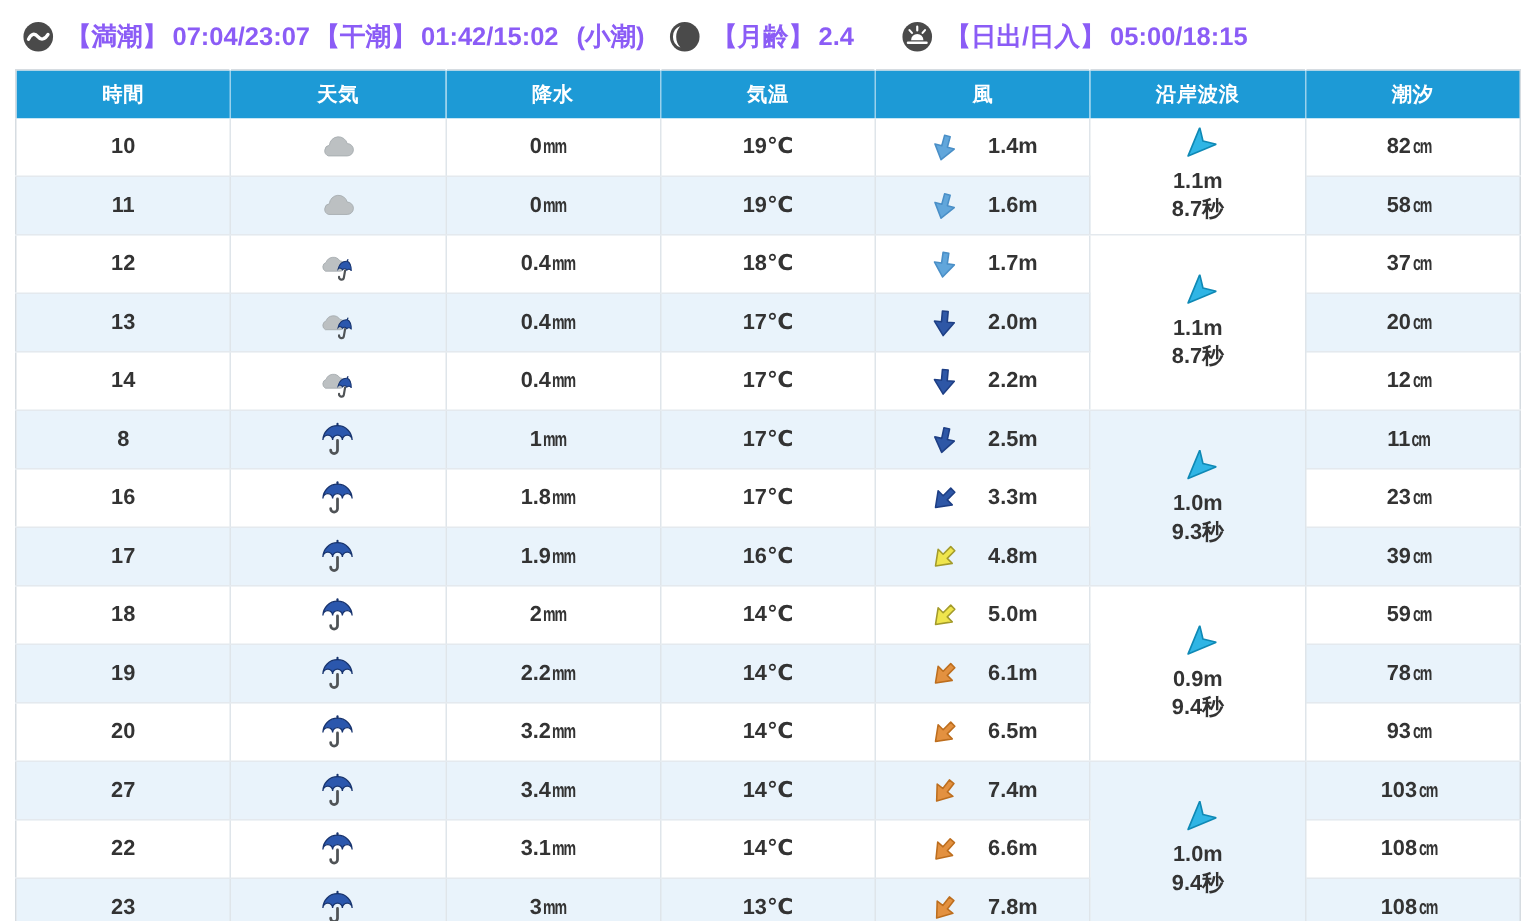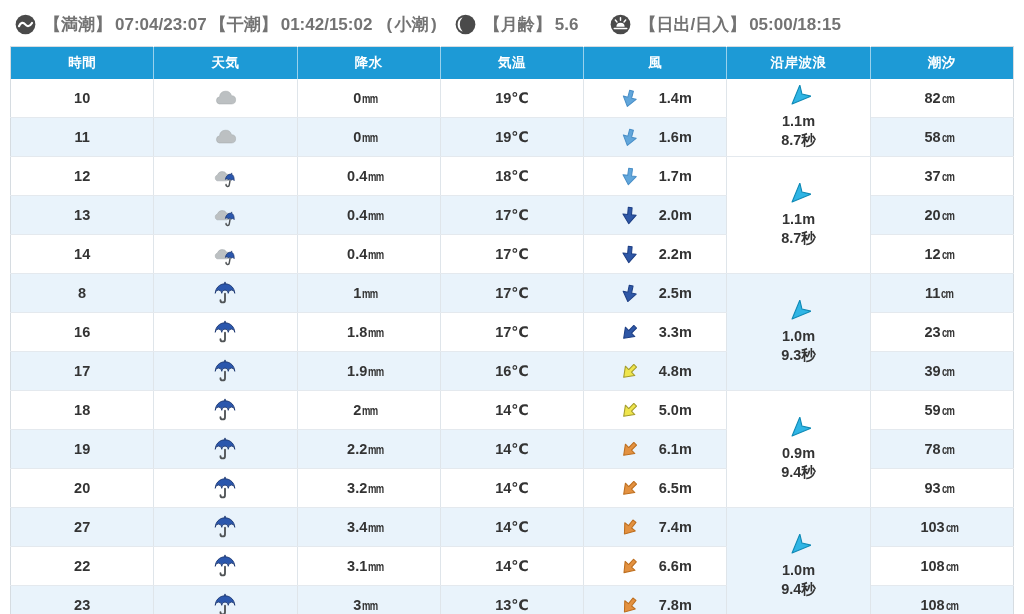--- a/index.html
+++ b/index.html
@@ -1,22 +1,22 @@
 <!DOCTYPE html>
 <html><head>
 <meta charset="utf-8">
 <style>
   html,body{margin:0;padding:0;background:#ffffff;width:1024px;height:614px;overflow:hidden;
     font-family:"Liberation Sans","DejaVu Sans",sans-serif;}
   
   .topbar{display:flex;align-items:center;padding:13px 12px 8px 14px;font-size:17px;
-    font-weight:600;color:#737373;white-space:nowrap;}
+    font-weight:600;color:#8b5cf6;white-space:nowrap;}
   .topbar .icn{width:23px;height:23px;flex:0 0 auto;margin-right:7px;}
   .topbar .seg{margin-right:3px;}
-  .gap-s{margin-left:9px;font-family:Liberation Mono, monospace;}
+  .gap-s{margin-left:9px;}
   .gap-m{margin-left:12px;}
   .gap-l{margin-left:28px;}
   
   .tblwrap{margin:2px 10px 0 10px;}
   table{width:1004px;border-collapse:collapse;table-layout:fixed;border:1px solid #d6dce1;}
   thead th{background:#1d9ad6;color:#fff;font-size:13.5px;font-weight:700;height:30px;
     border-right:1px solid rgba(255,255,255,.55);letter-spacing:.5px;margin-top:28px;}
   thead th:last-child{border-right:none;}
   tbody td{height:36px;text-align:center;vertical-align:middle;font-size:14.5px;font-weight:700;
     color:#333;background:#fff;border-right:1px solid #dfe5ea;border-bottom:1px solid #e4e9ee;}
@@ -43,21 +43,21 @@
   <span class="seg">【満潮】</span>
   <span class="seg">07:04/23:07</span>
   <span class="seg">【干潮】</span>
   <span class="seg">01:42/15:02</span>
   <span class="seg gap-s">(小潮)</span>
   <svg class="icn gap-m" viewBox="0 0 24 24">
     <circle cx="12" cy="12" r="10.3" fill="#4a4a4a"></circle>
     <path d="M9 4.5 A8 8 0 0 0 9 19.5 A11 11 0 0 1 9 4.5 Z" fill="#fff"></path>
   </svg>
   <span class="seg">【月齢】</span>
-  <span class="seg">5.6</span>
+  <span class="seg">2.4</span>
   <svg class="icn gap-l" viewBox="0 0 24 24">
     <circle cx="12" cy="12" r="10.3" fill="#4a4a4a"></circle>
     <path d="M7.7 14.4 A4.3 4.3 0 0 1 16.3 14.4 Z" fill="#fff"></path>
     <rect x="4.7" y="15.3" width="14.6" height="1.7" rx=".85" fill="#fff"></rect>
     <line x1="12" y1="5" x2="12" y2="7.6" stroke="#fff" stroke-width="1.5" stroke-linecap="round"></line>
     <line x1="6.6" y1="7.4" x2="8.3" y2="9.3" stroke="#fff" stroke-width="1.5" stroke-linecap="round"></line>
     <line x1="17.4" y1="7.4" x2="15.7" y2="9.3" stroke="#fff" stroke-width="1.5" stroke-linecap="round"></line>
   </svg>
   <span class="seg">【日出/日入】</span>
   <span class="seg">05:00/18:15</span>

